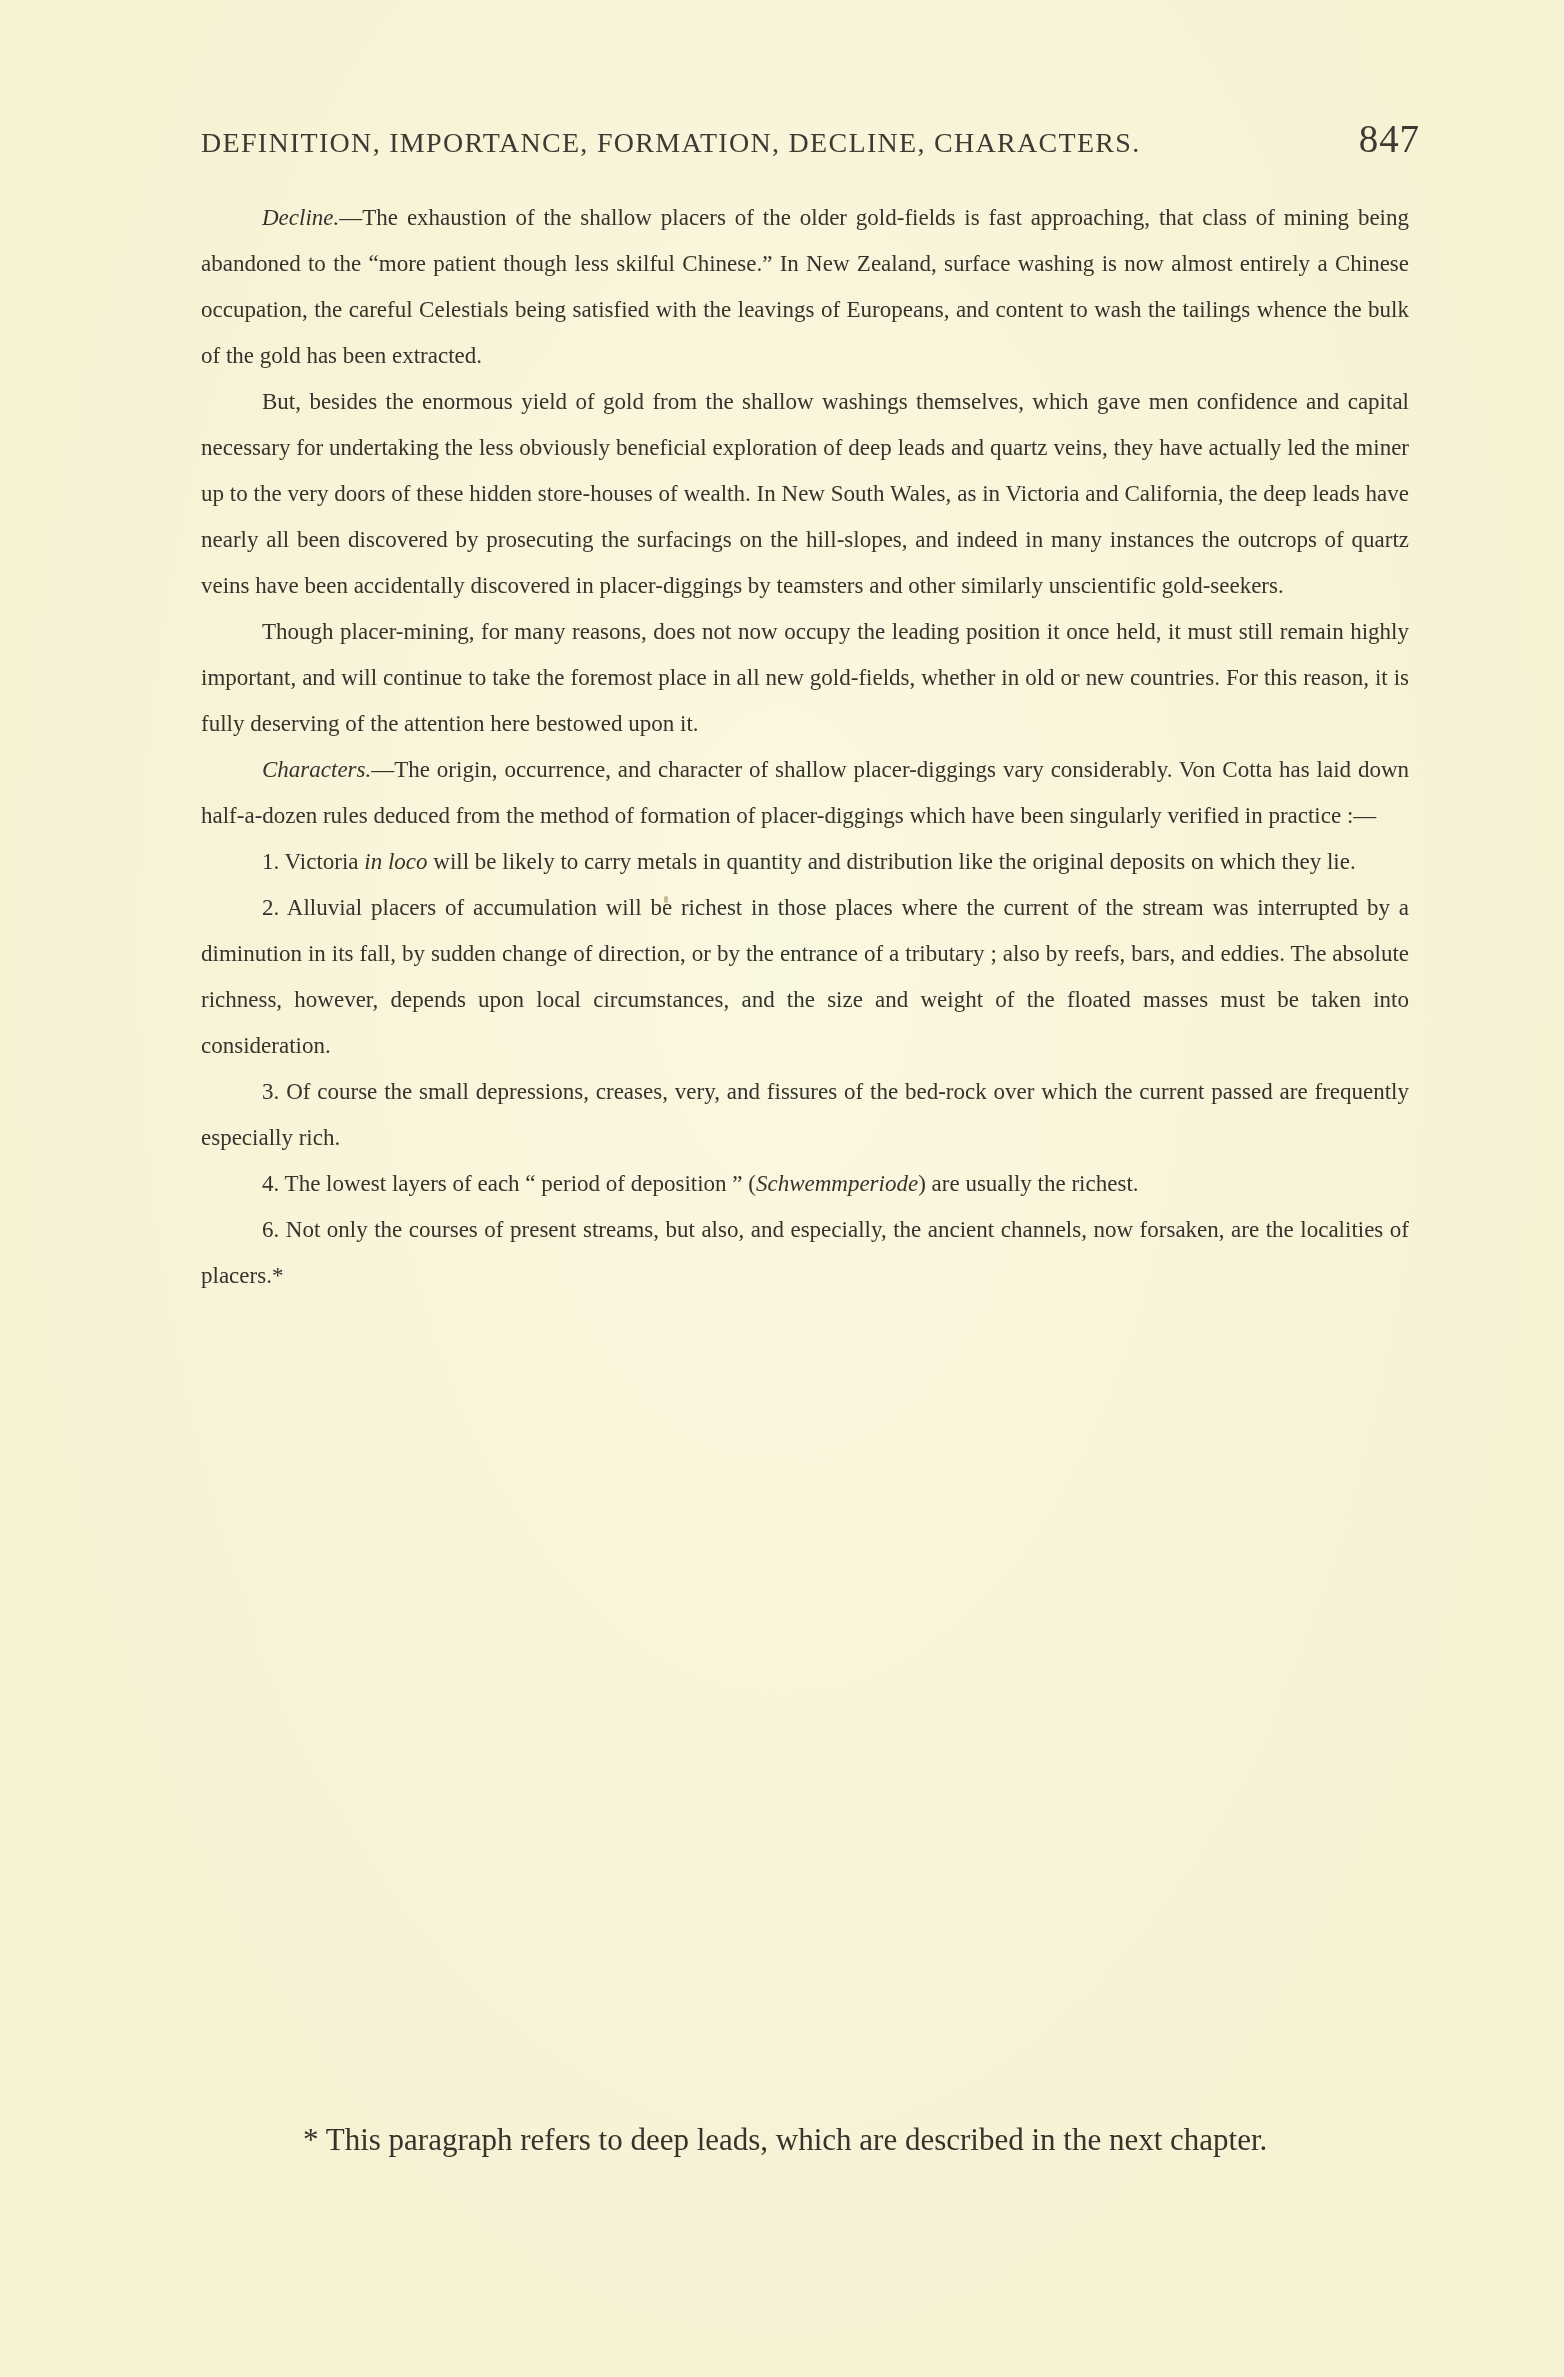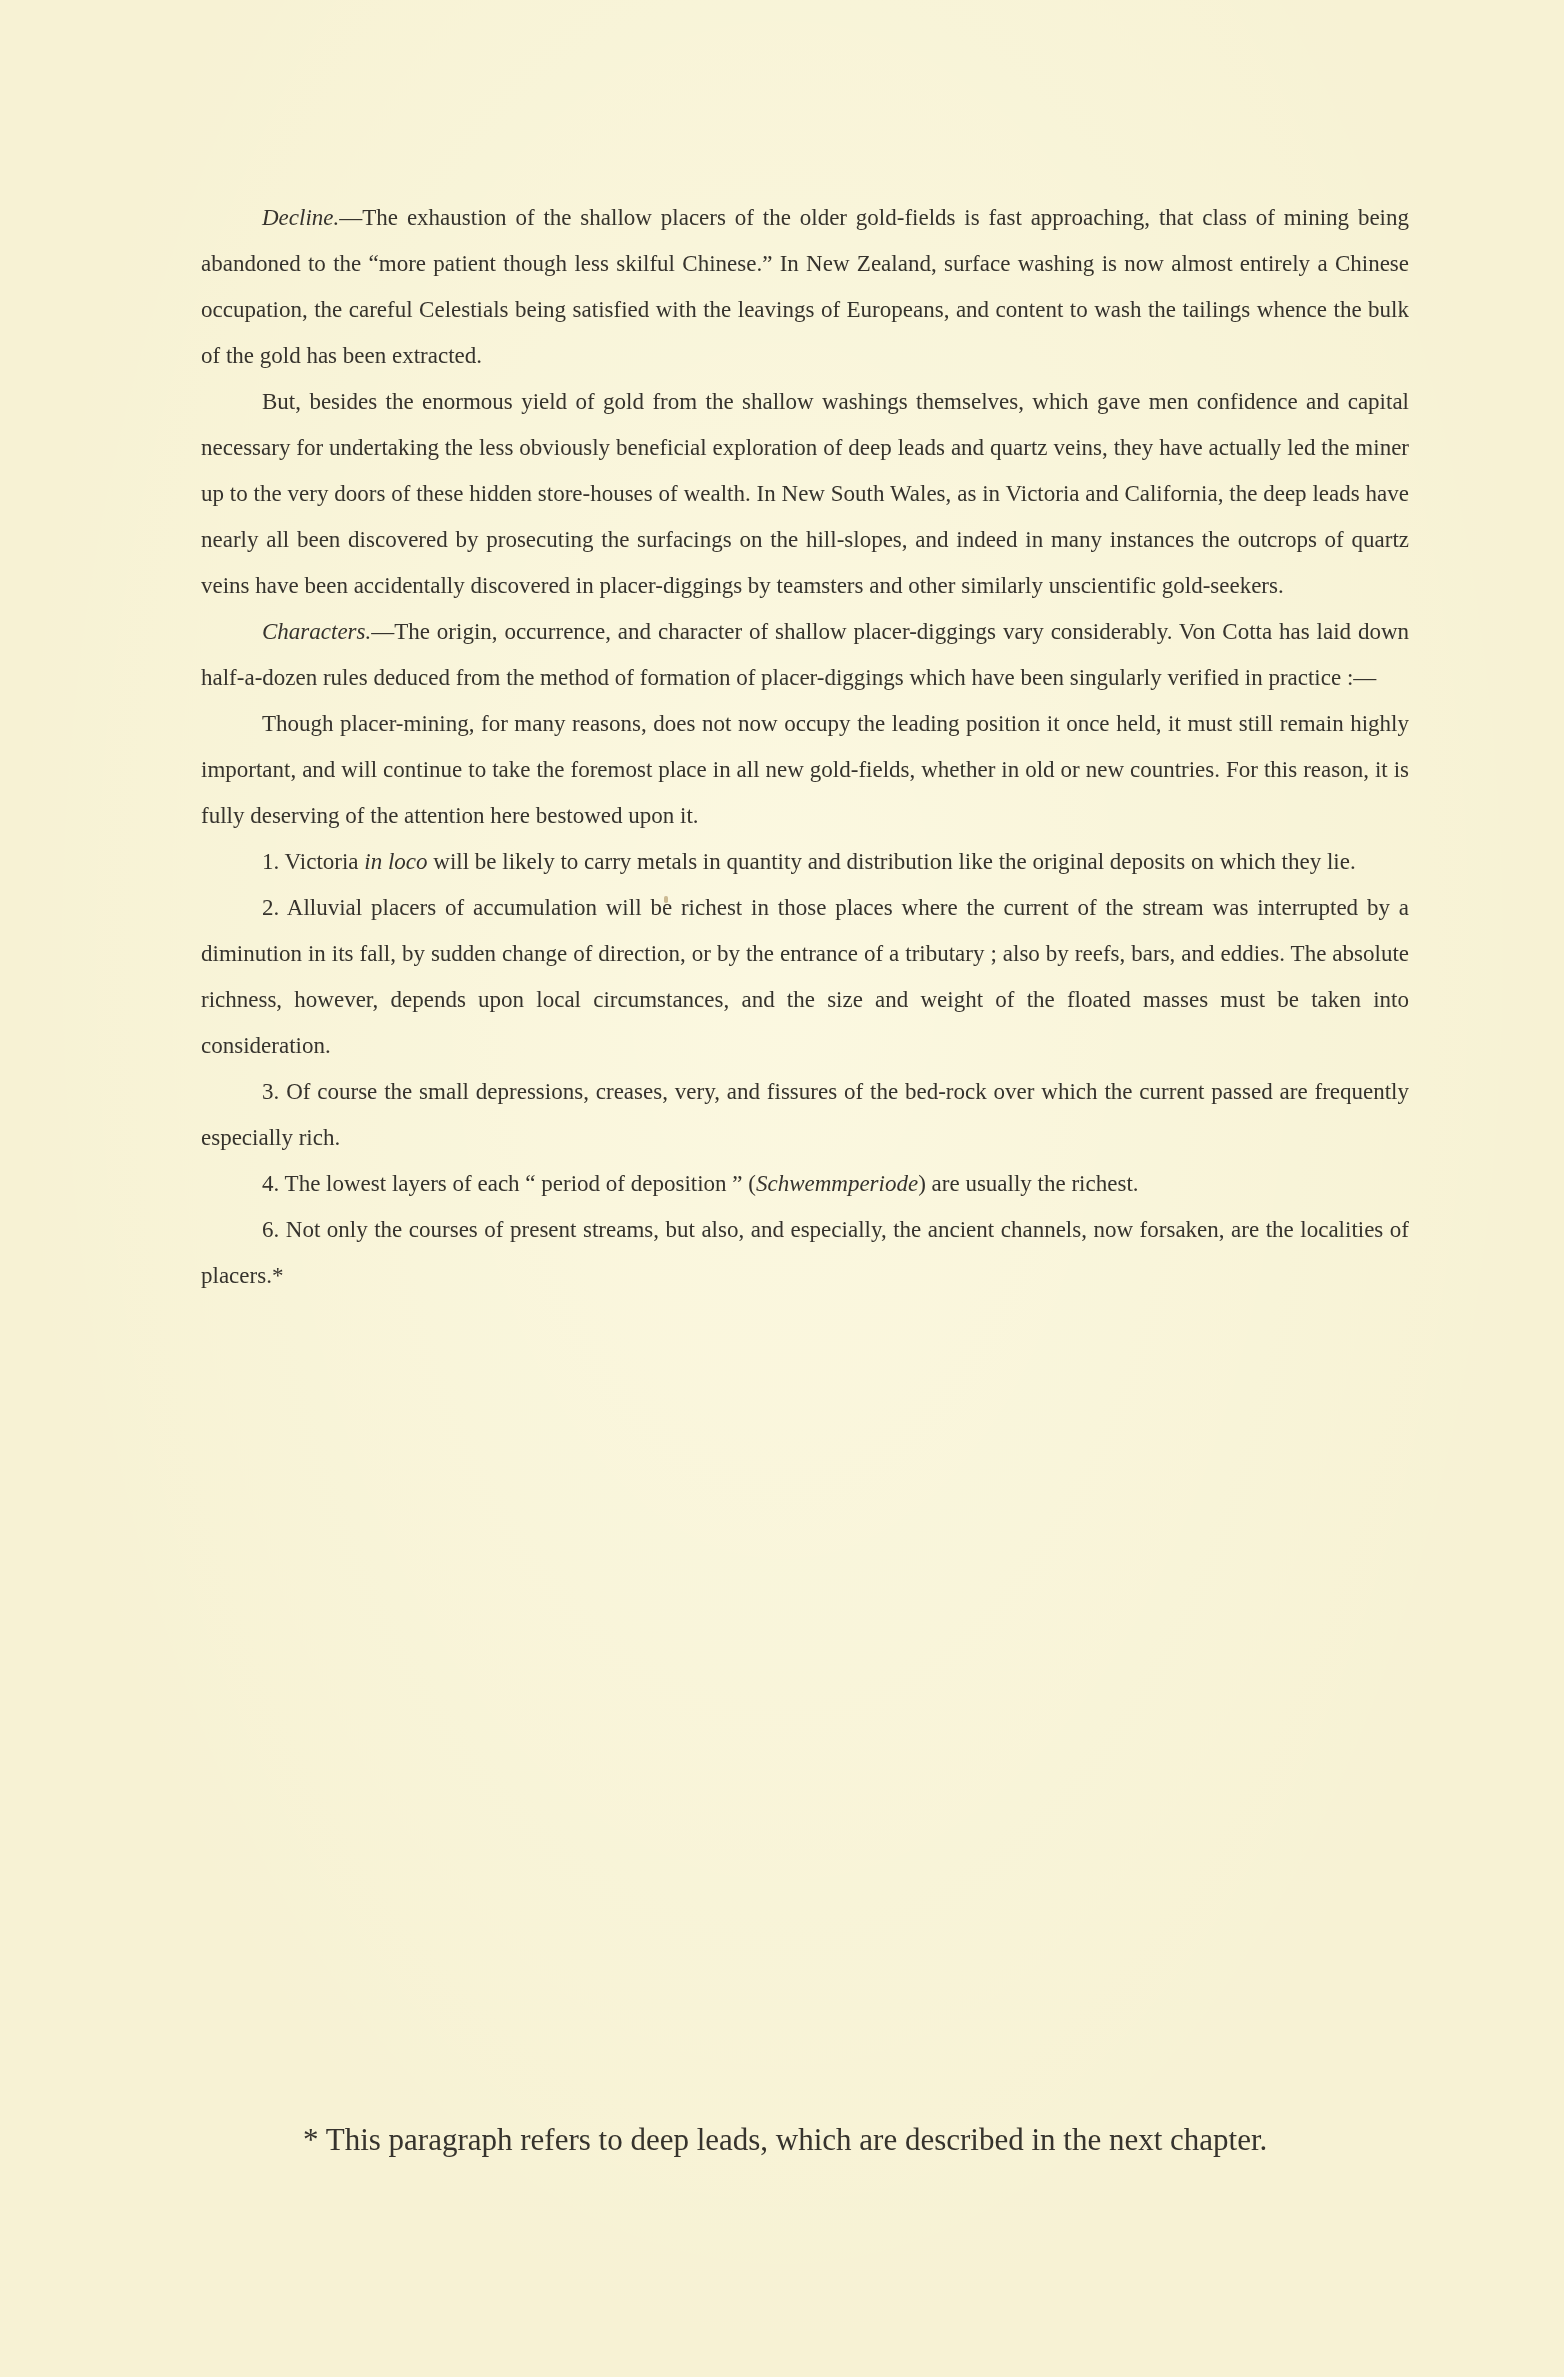--- a/index.html
+++ b/index.html
@@ -78,29 +78,33 @@
       background: #b8a070;
       border-radius: 1.8px;
       opacity: 0.7;
     }
   </style>
 </head>
 <body>
 
 <div class="page">
 
+  <div class="running-head">
+    <span class="running-title">DEFINITION, IMPORTANCE, FORMATION, DECLINE, CHARACTERS.</span>
+    <span class="page-number">847</span>
+  </div>
 
   <div class="body-text">
     <p><i>Decline.</i><span>—The exhaustion of the shallow placers of the older gold-fields is fast approaching, that class of mining being abandoned to the “more patient though less skilful Chinese.” In New Zealand, surface washing is now almost entirely a Chinese occupation, the careful Celestials being satisfied with the leavings of Europeans, and content to wash the tailings whence the bulk of the gold has been extracted.</span></p>
 
     <p><span>But, besides the enormous yield of gold from the shallow washings themselves, which gave men confidence and capital necessary for undertaking the less obviously beneficial exploration of deep leads and quartz veins, they have actually led the miner up to the very doors of these hidden store-houses of wealth. In New South Wales, as in Victoria and California, the deep leads have nearly all been discovered by prosecuting the surfacings on the hill-slopes, and indeed in many instances the outcrops of quartz veins have been accidentally discovered in placer-diggings by teamsters and other similarly unscientific gold-seekers.</span></p>
 
+    <p><span>Though placer-mining, for many reasons, does not now occupy the leading position it once held, it must still remain highly important, and will continue to take the foremost place in all new gold-fields, whether in old or new countries. For this reason, it is fully deserving of the attention here bestowed upon it.</span></p>
+
     <p><i>Characters.</i><span>—The origin, occurrence, and character of shallow placer-diggings vary considerably. Von Cotta has laid down half-a-dozen rules deduced from the method of formation of placer-diggings which have been singularly verified in practice :—</span></p>
-
-    <p><span>Though placer-mining, for many reasons, does not now occupy the leading position it once held, it must still remain highly important, and will continue to take the foremost place in all new gold-fields, whether in old or new countries. For this reason, it is fully deserving of the attention here bestowed upon it.</span></p>
 
     <p class="rule"><span>1.</span> <span>Victoria </span><i>in loco</i><span> will be likely to carry metals in quantity and distribution like the original deposits on which they lie.</span></p>
 
     <p class="rule"><span>2.</span> <span>Alluvial placers of accumulation will be richest in those places where the current of the stream was interrupted by a diminution in its fall, by sudden change of direction, or by the entrance of a tributary ; also by reefs, bars, and eddies. The absolute richness, however, depends upon local circumstances, and the size and weight of the floated masses must be taken into consideration.</span></p>
 
     <p class="rule"><span>3.</span> <span>Of course the small depressions, creases, very, and fissures of the bed-rock over which the current passed are frequently especially rich.</span></p>
 
     <p class="rule"><span>4.</span> <span>The lowest layers of each “ period of deposition ” (</span><i>Schwemmperiode</i><span>) are usually the richest.</span></p>
 
 

